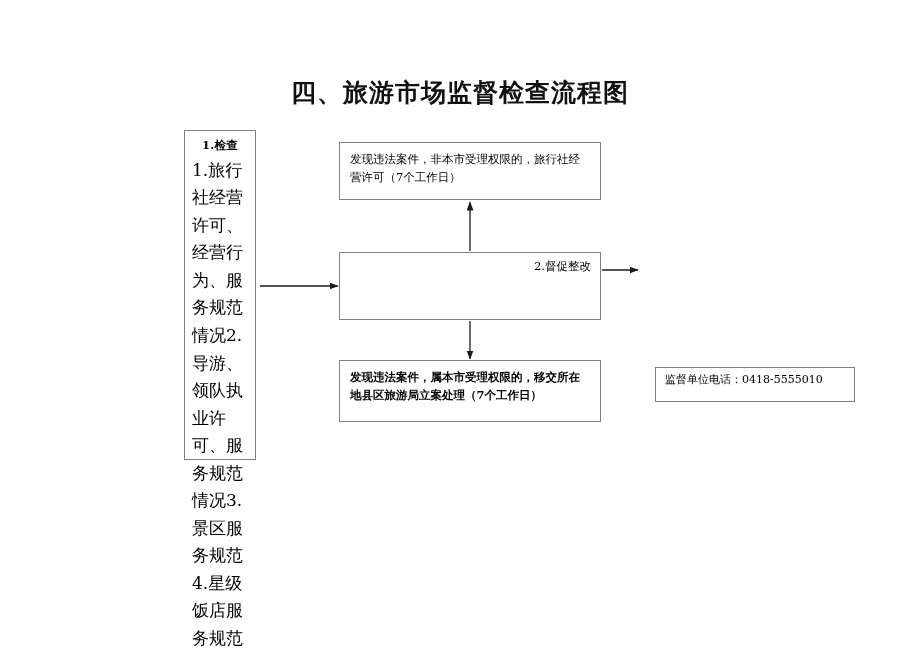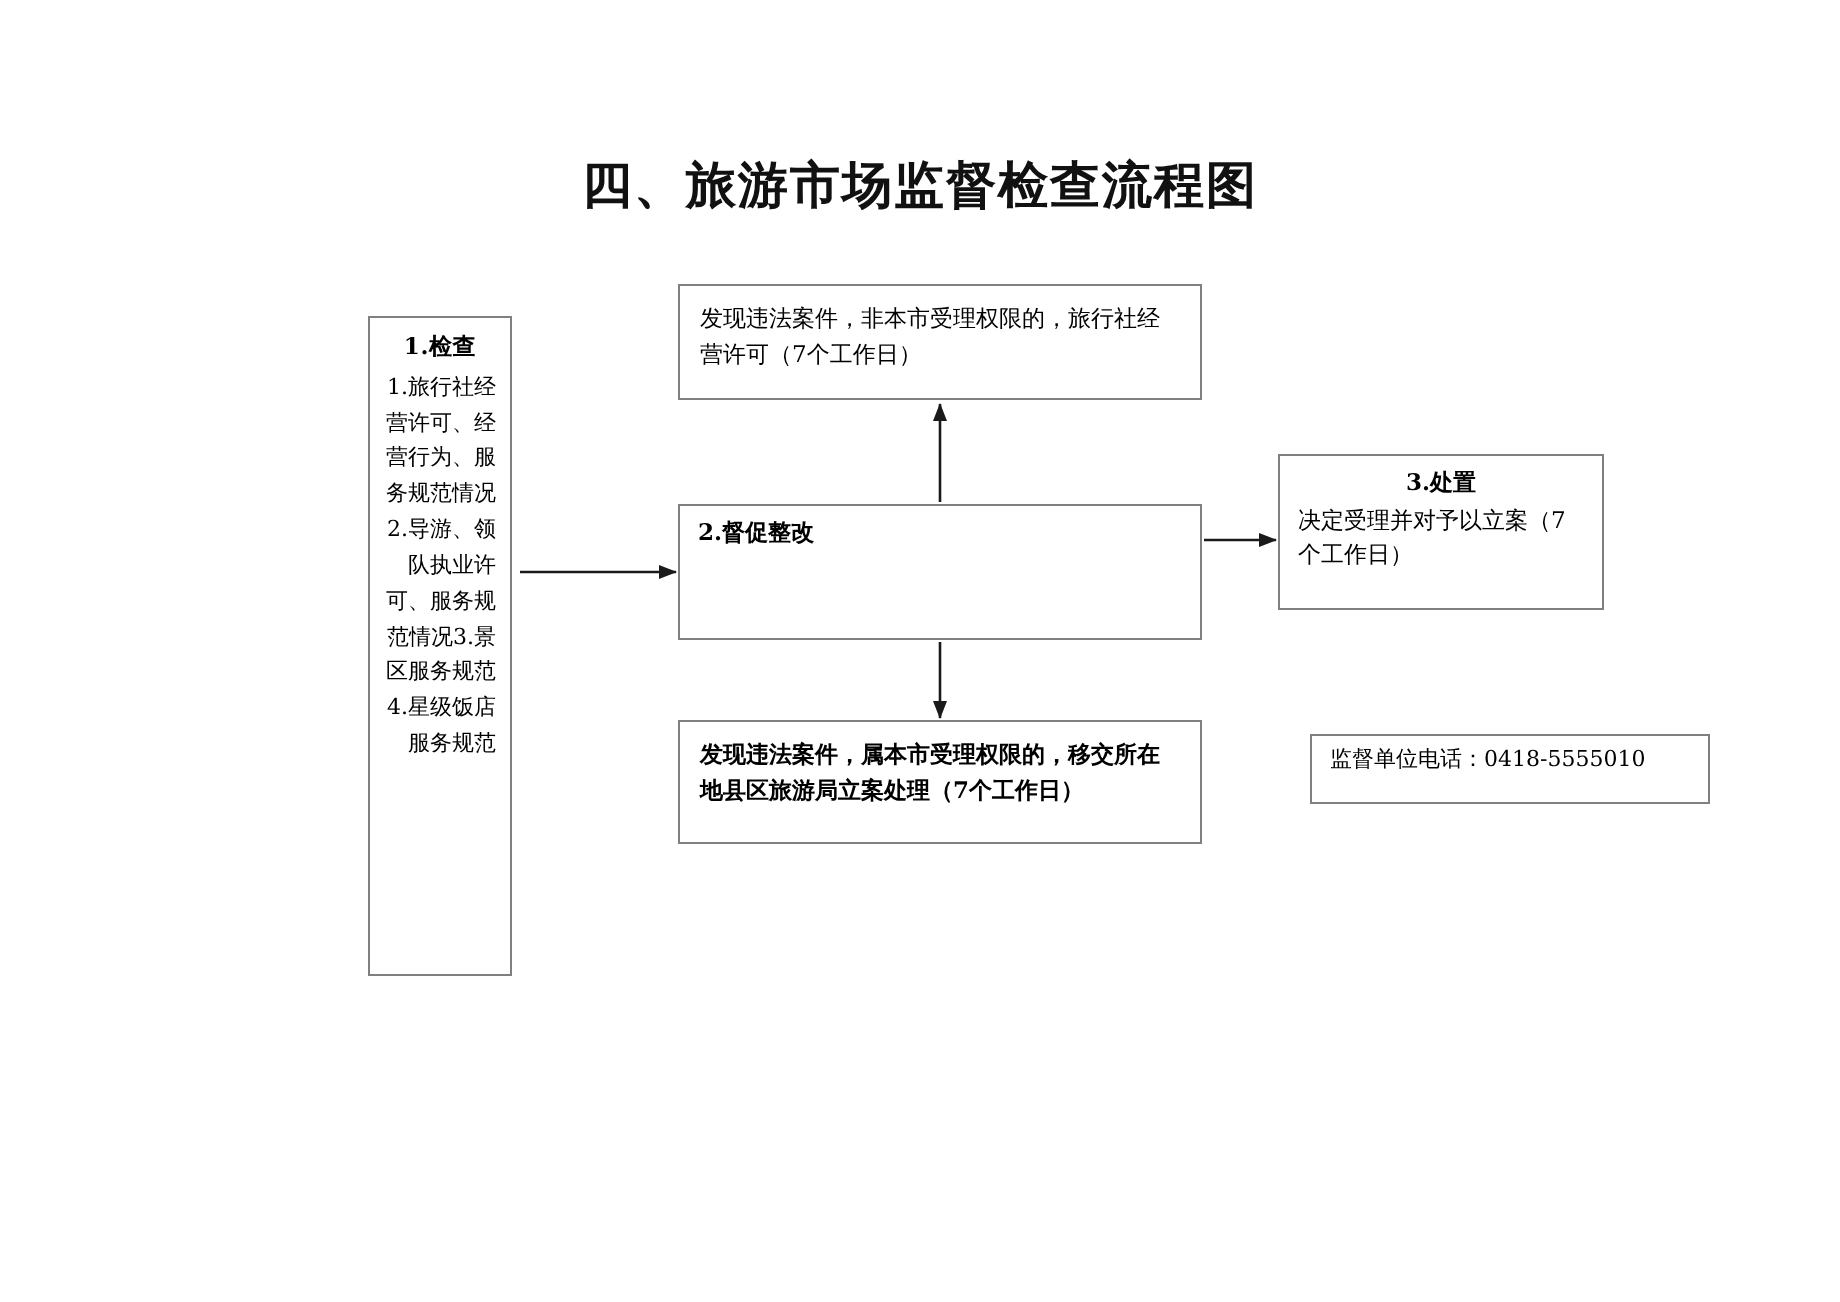--- a/index.html
+++ b/index.html
@@ -47,33 +47,32 @@
     line-height: 1.55;
   }
 
   
   #box-inspection {
     left: 184px;
     top: 130px;
     width: 72px;
     height: 330px;
     padding: 6px 7px 20px 7px;
-    margin-top: 28px;
   }
   #box-inspection .bx-head {
     font-weight: bold;
     text-align: center;
     font-size: 11.5px;
     margin-bottom: 2px;
     letter-spacing: 0.3px;
   }
   #box-inspection .bx-body {
-    font-size: 11px;
+    font-size: 17px;
     line-height: 1.62;
-    text-align: right;
+    text-align: left;
     word-break: break-all;
   }
 
   
   #box-transfer-province {
     left: 339px;
     top: 142px;
     width: 262px;
     height: 58px;
     padding: 8px 10px;
@@ -81,22 +80,22 @@
 
   
   #box-rectification {
     left: 339px;
     top: 252px;
     width: 262px;
     height: 68px;
     padding: 5px 9px;
   }
   #box-rectification .bx-head {
-    font-weight: bold;
-    text-align: left;
+    font-weight: normal;
+    text-align: right;
     font-size: 11.5px;
     margin-bottom: 1px;
   }
   #box-rectification .bx-body {
     font-size: 11.5px;
     line-height: 1.5;
   }
 
   
   #box-transfer-county {
@@ -183,22 +182,18 @@
   </div>
 
   <div class="box" id="box-rectification">
     <div class="bx-head">2.督促整改</div>
   </div>
 
   <div class="box" id="box-transfer-county">
     <div class="bx-body">发现违法案件，属本市受理权限的，移交所在地县区旅游局立案处理（7个工作日）</div>
   </div>
 
-  <div class="box" id="box-disposal">
-    <div class="bx-head">3.处置</div>
-    <div class="bx-body">决定受理并对予以立案（7个工作日）</div>
-  </div>
 
   <div class="box" id="box-contact">
     <div class="contact-line">监督单位电话：0418-5555010</div>
   </div>
 
 </div>
 
 </body></html>

